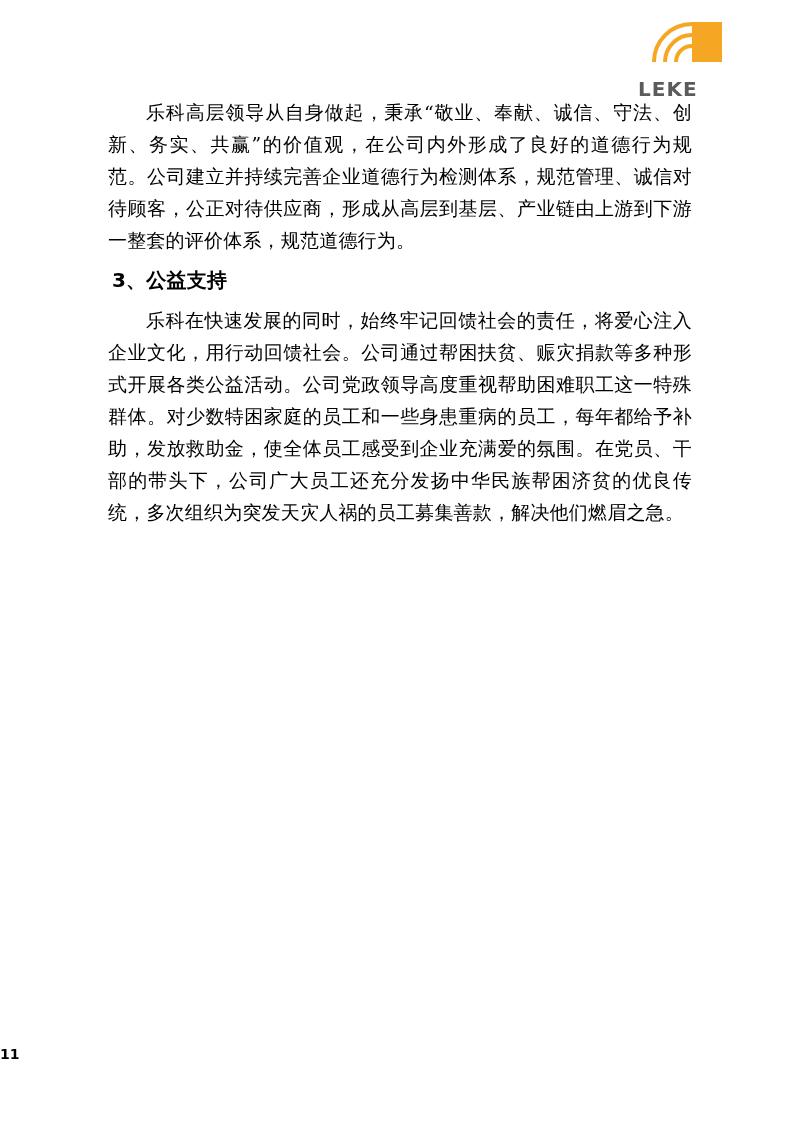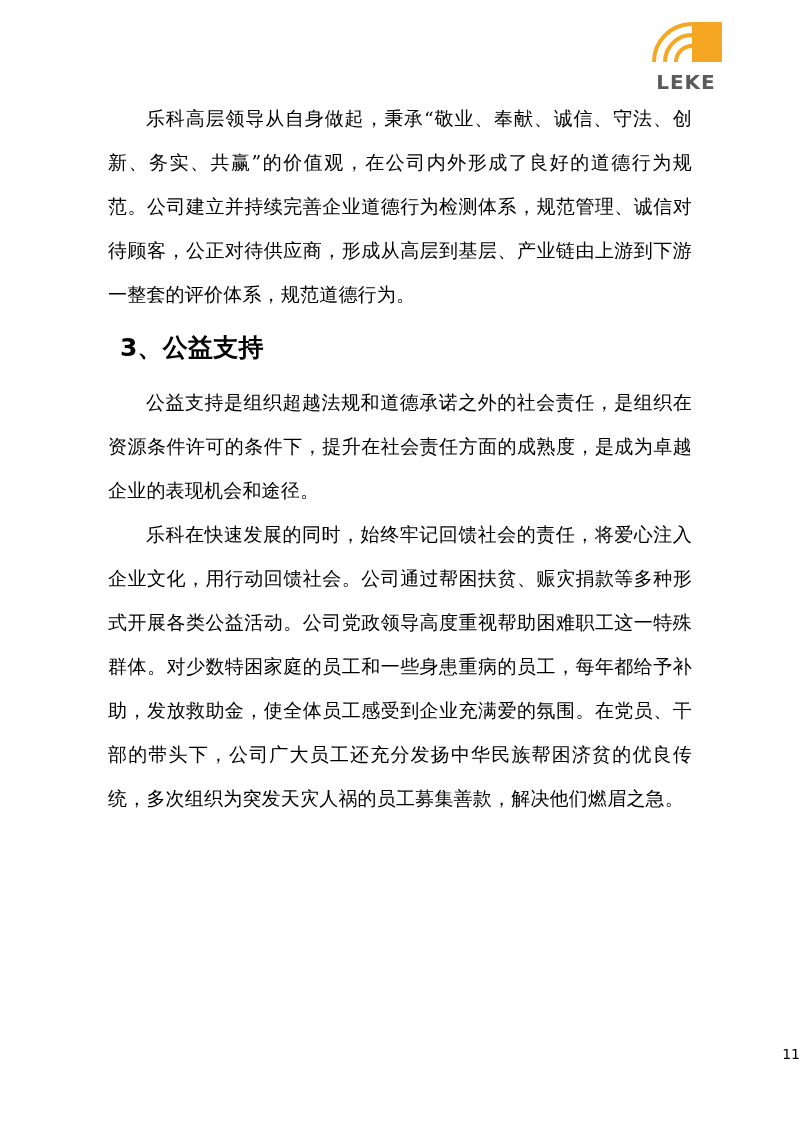--- a/index.html
+++ b/index.html
@@ -31,58 +31,59 @@
     height: 46px;
     margin-left: 10px;
   }
   .logo-mark svg { display: block; }
   .logo-text {
     font-family: "DejaVu Sans", "Liberation Sans", sans-serif;
     font-weight: bold;
     font-size: 20px;
     letter-spacing: 1px;
     color: #5b5b5b;
-    text-align: center;
-    margin-top: 6px;
+    text-align: left;
+    margin-top: 13px;
   }
   
   .content {
     position: absolute;
     left: 108px;
     top: 96px;
     width: 584px;
   }
   p.para {
     margin: 0;
     font-size: 19px;
-    line-height: 44px;
+    line-height: 32px;
     text-align: justify;
     text-justify: inter-ideograph;
     letter-spacing: 0.2px;
   }
   p.indent { text-indent: 2em; }
   h3.heading {
-    margin: 12px;
-    font-size: 25px;
+    margin: 4px;
+    font-size: 20px;
     line-height: 40px;
     font-weight: bold;
     font-family: "DejaVu Sans", "Liberation Sans", sans-serif;
     letter-spacing: 0.2px;
   }
   .gap-large { height: 44px; }
   
   .footer {
     position: absolute;
     left: 0;
     right: 0;
     top: 1046px;
-    text-align: right;
+    text-align: left;
     font-family: "DejaVu Sans", "Liberation Sans", sans-serif;
     font-size: 14px;
     color: #000000;
+    font-weight: bold;
   }
 </style>
 </head>
 <body>
 
 <div class="page">
 
   <div class="logo-block">
     <div class="logo-mark">
       <svg width="78" height="46" viewBox="0 0 78 46" xmlns="http://www.w3.org/2000/svg">
@@ -96,21 +97,20 @@
     </div>
     <div class="logo-text">LEKE</div>
   </div>
 
   <div class="content">
 
     <p class="para indent">乐科高层领导从自身做起，秉承“敬业、奉献、诚信、守法、创新、务实、共赢”的价值观，在公司内外形成了良好的道德行为规范。公司建立并持续完善企业道德行为检测体系，规范管理、诚信对待顾客，公正对待供应商，形成从高层到基层、产业链由上游到下游一整套的评价体系，规范道德行为。</p>
 
     <h3 class="heading">3、公益支持</h3>
 
-    <p class="para indent">公益支持是组织超越法规和道德承诺之外的社会责任，是组织在资源条件许可的条件下，提升在社会责任方面的成熟度，是成为卓越企业的表现机会和途径。</p>
 
     <p class="para indent">乐科在快速发展的同时，始终牢记回馈社会的责任，将爱心注入企业文化，用行动回馈社会。公司通过帮困扶贫、赈灾捐款等多种形式开展各类公益活动。公司党政领导高度重视帮助困难职工这一特殊群体。对少数特困家庭的员工和一些身患重病的员工，每年都给予补助，发放救助金，使全体员工感受到企业充满爱的氛围。在党员、干部的带头下，公司广大员工还充分发扬中华民族帮困济贫的优良传统，多次组织为突发天灾人祸的员工募集善款，解决他们燃眉之急。</p>
 
     <div class="gap-large"></div>
 
 
 
   </div>
 
   <div class="footer">11</div>

